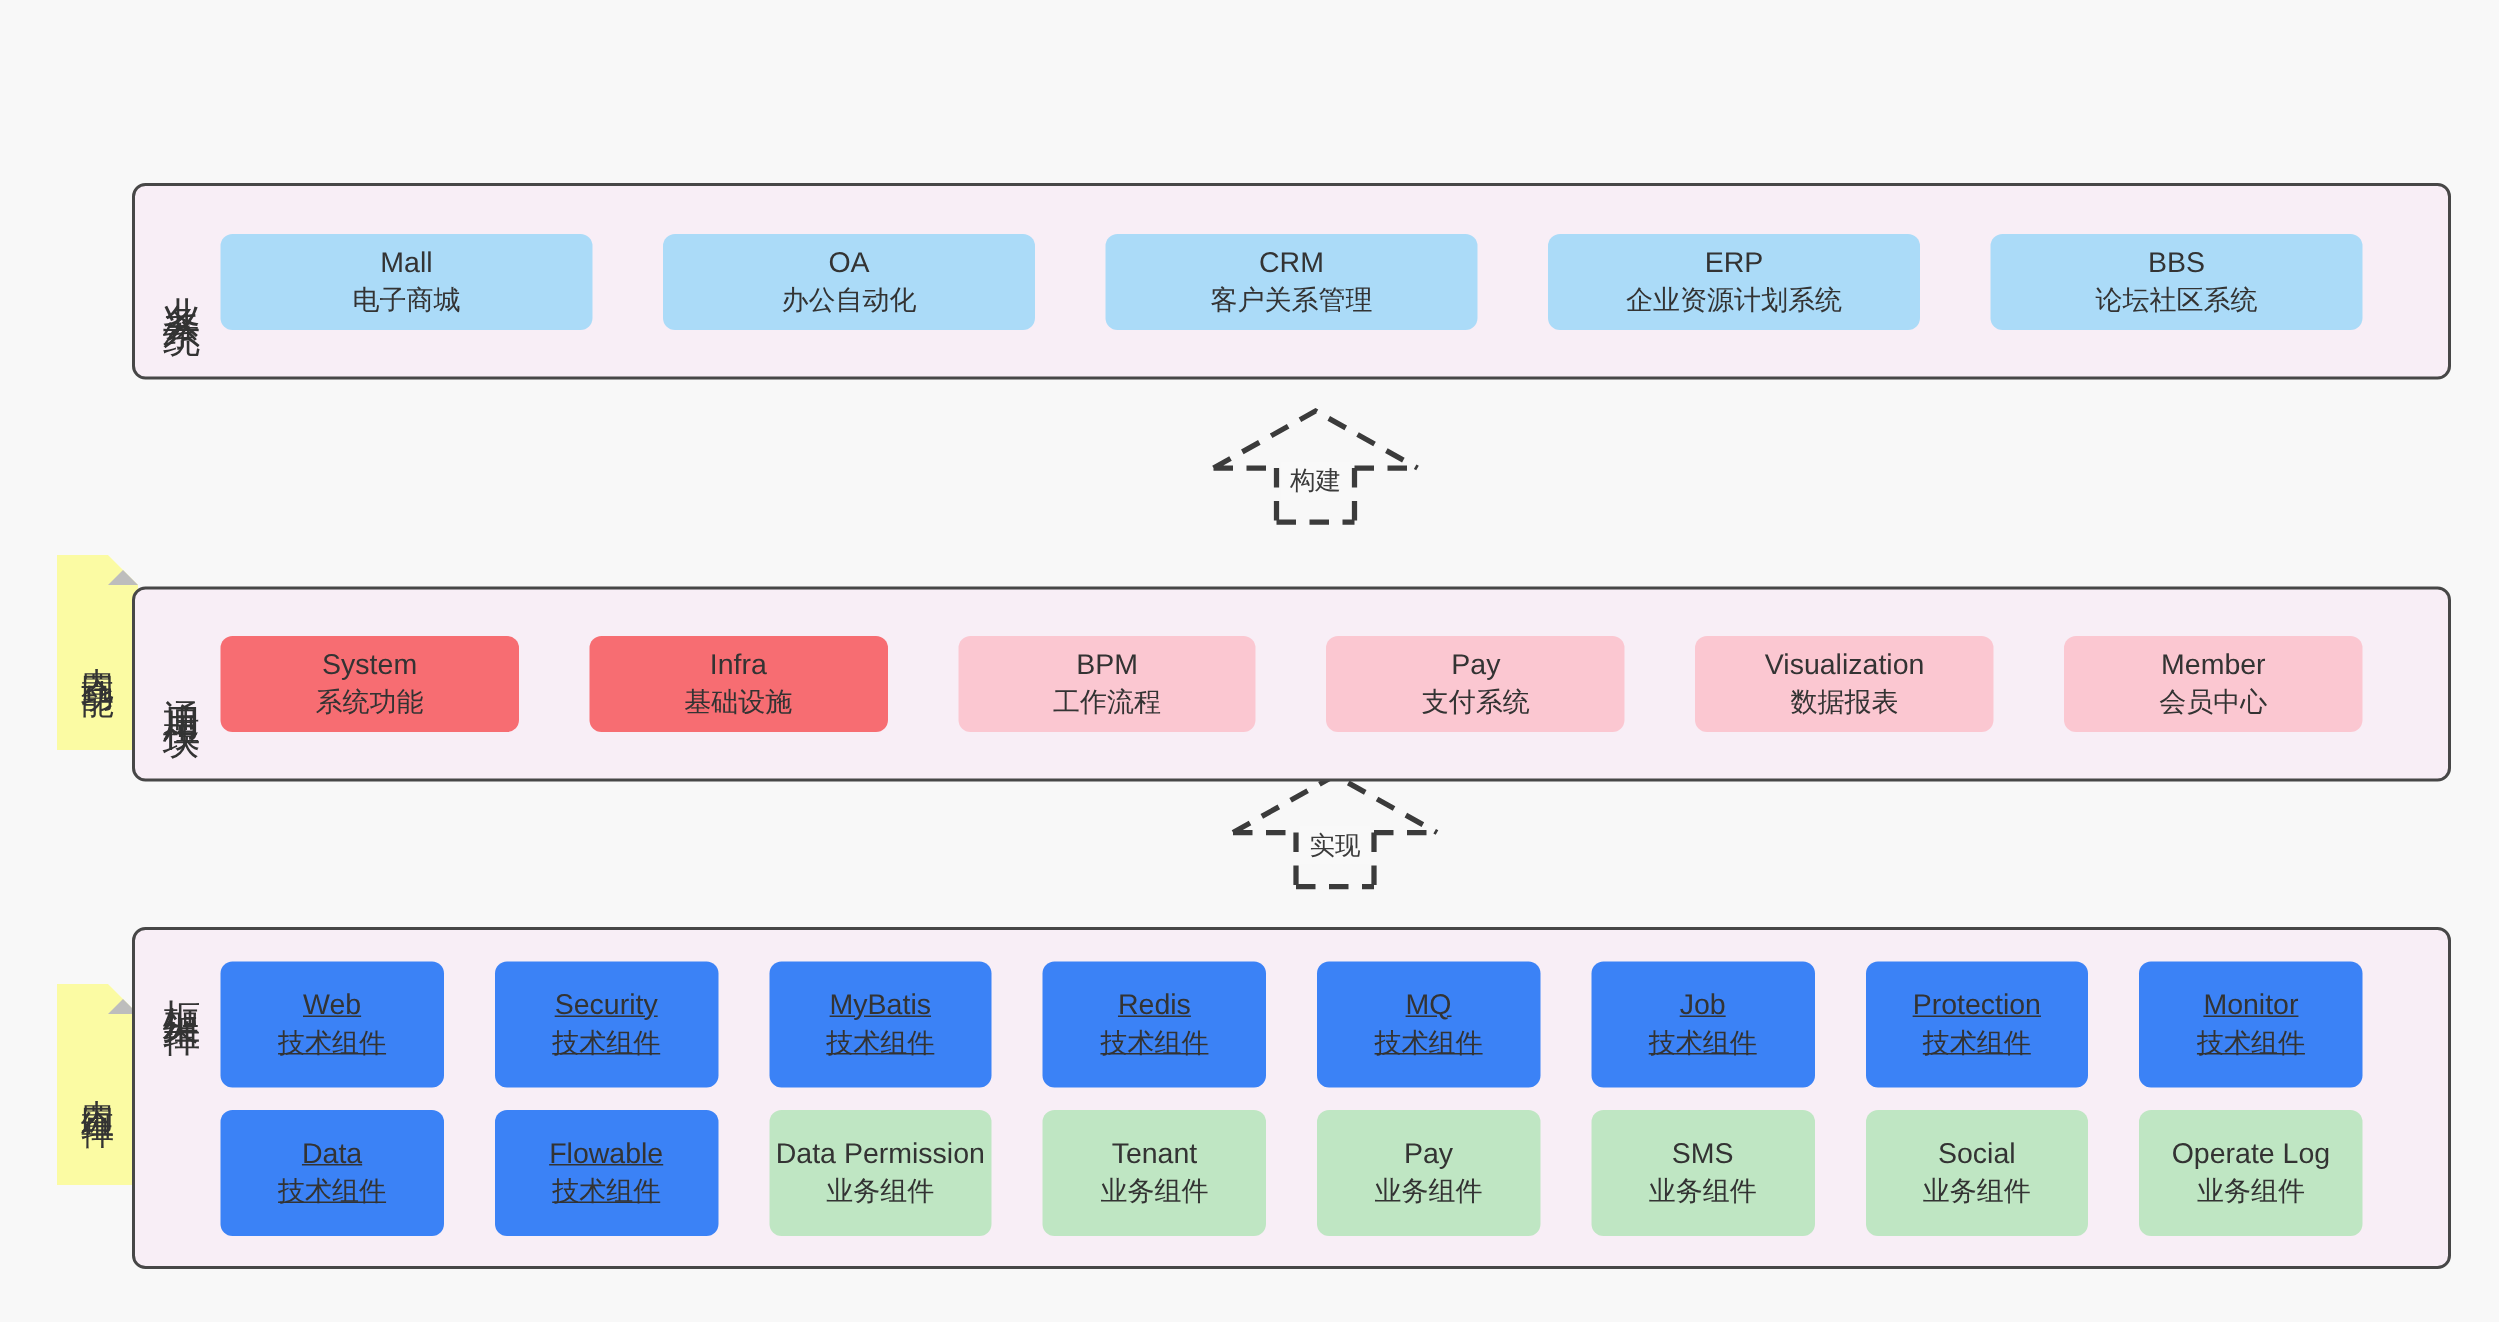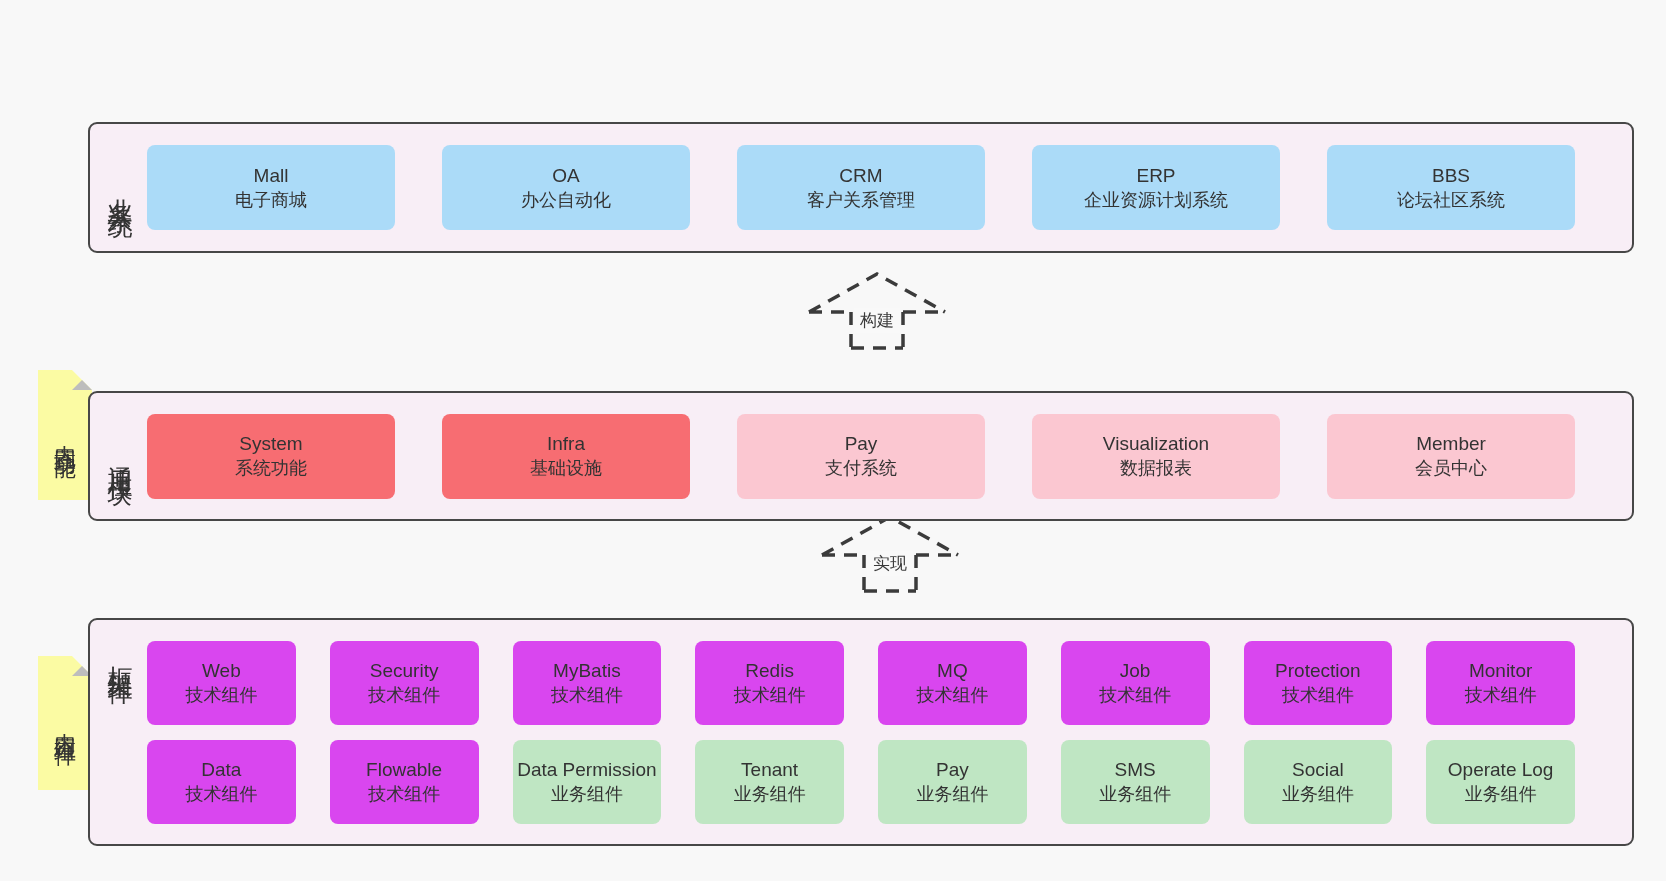--- a/index.html
+++ b/index.html
@@ -32,28 +32,28 @@
     display:flex;flex-direction:column;justify-content:center;gap:15px;
   }
   .row{display:flex;gap:47px;}
   .band3 .row{gap:34px;}
   
   .box{
     flex:1;border-radius:8px;
     display:flex;flex-direction:column;align-items:center;justify-content:center;
     text-align:center;
   }
-  .band1 .box,.band2 .box{height:85px;}
+  .band1 .box,.band2 .box{height:64px;}
   .band3 .box{height:84px;}
   .box-name{font-size:19px;line-height:25px;}
   .box-desc{font-size:18px;line-height:25px;}
   .blue{background:#abdbf8;}
   .red{background:#f76d72;}
   .pink{background:#fbc7d1;}
-  .green{background:#d946ef;}
+  .green{background:#3b82f6;text-decoration:underline;}
   .lightgreen{background:#bfe6c3;}
   
   .note{
     position:absolute;left:38px;width:54px;background:#fbfba3;z-index:1;
     clip-path:polygon(0 0,calc(100% - 20px) 0,100% 20px,100% 100%,0 100%);
   }
   .note1{top:370px;height:130px;}
   .note2{top:656px;height:134px;}
   .note .fold{
     position:absolute;top:0;right:0;width:0;height:0;
@@ -123,20 +123,24 @@
     <div class="row">
       <div class="box red">
         <div class="box-name">System</div>
         <div class="box-desc">系统功能</div>
       </div>
       <div class="box red">
         <div class="box-name">Infra</div>
         <div class="box-desc">基础设施</div>
       </div>
       <div class="box pink">
+        <div class="box-name">BPM</div>
+        <div class="box-desc">工作流程</div>
+      </div>
+      <div class="box pink">
         <div class="box-name">Pay</div>
         <div class="box-desc">支付系统</div>
       </div>
       <div class="box pink">
         <div class="box-name">Visualization</div>
         <div class="box-desc">数据报表</div>
       </div>
       <div class="box pink">
         <div class="box-name">Member</div>
         <div class="box-desc">会员中心</div>

